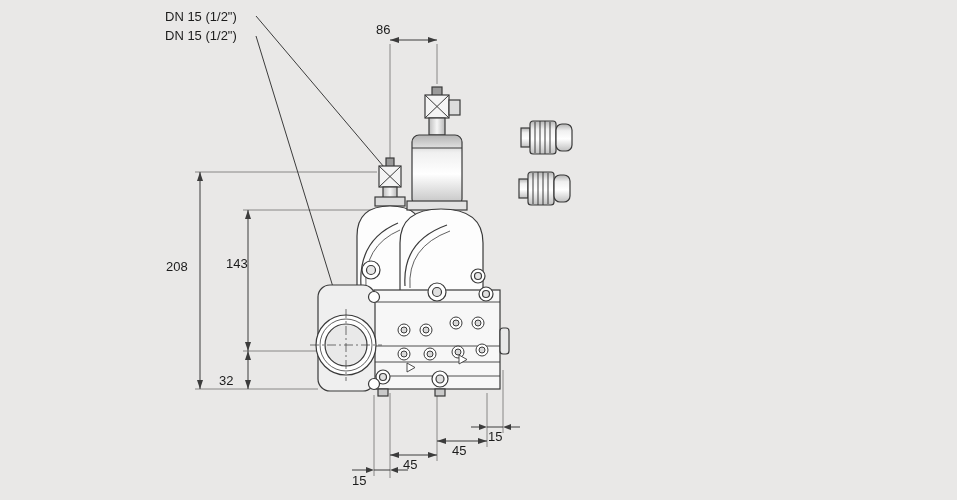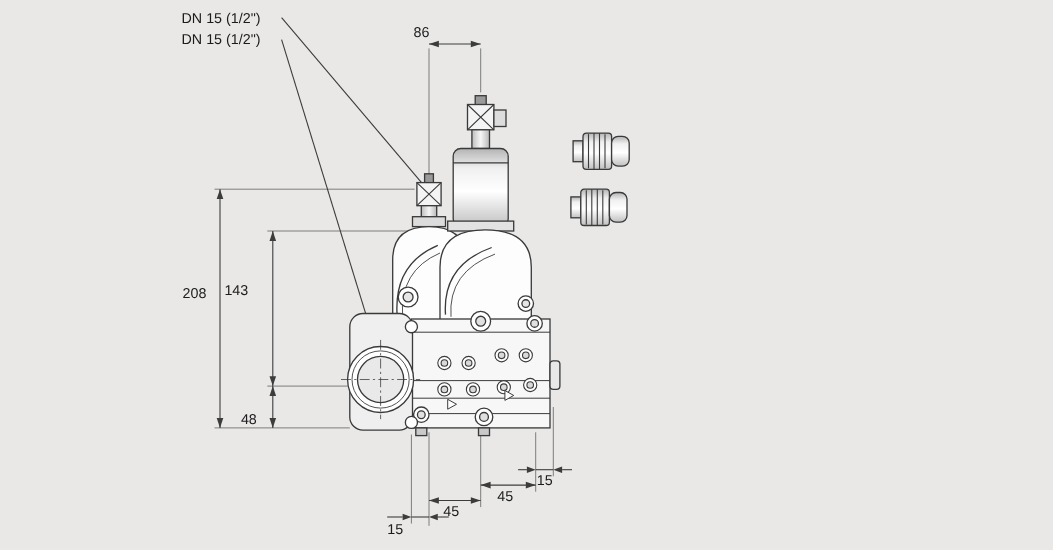--- a/index.html
+++ b/index.html
@@ -194,20 +194,20 @@
         <rect x="35" y="4" width="16" height="27" rx="6" fill="url(#metalV)"></rect>
       </g>
 
     </g>
   </svg>
 
   <span class="t" style="left:165px;top:9px">DN 15 (1/2")</span>
   <span class="t" style="left:165px;top:28px">DN 15 (1/2")</span>
   <span class="t" style="left:376px;top:22px">86</span>
   <span class="t" style="left:166px;top:259px">208</span>
-  <span class="t" style="left:204px;top:256px">143</span>
-  <span class="t" style="left:219px;top:373px">48</span>
+  <span class="t" style="left:226px;top:256px">143</span>
+  <span class="t" style="left:219px;top:373px">32</span>
   <span class="t" style="left:352px;top:473px">15</span>
   <span class="t" style="left:403px;top:457px">45</span>
   <span class="t" style="left:452px;top:443px">45</span>
   <span class="t" style="left:488px;top:429px">15</span>
 
 </div>
 
 </body></html>

